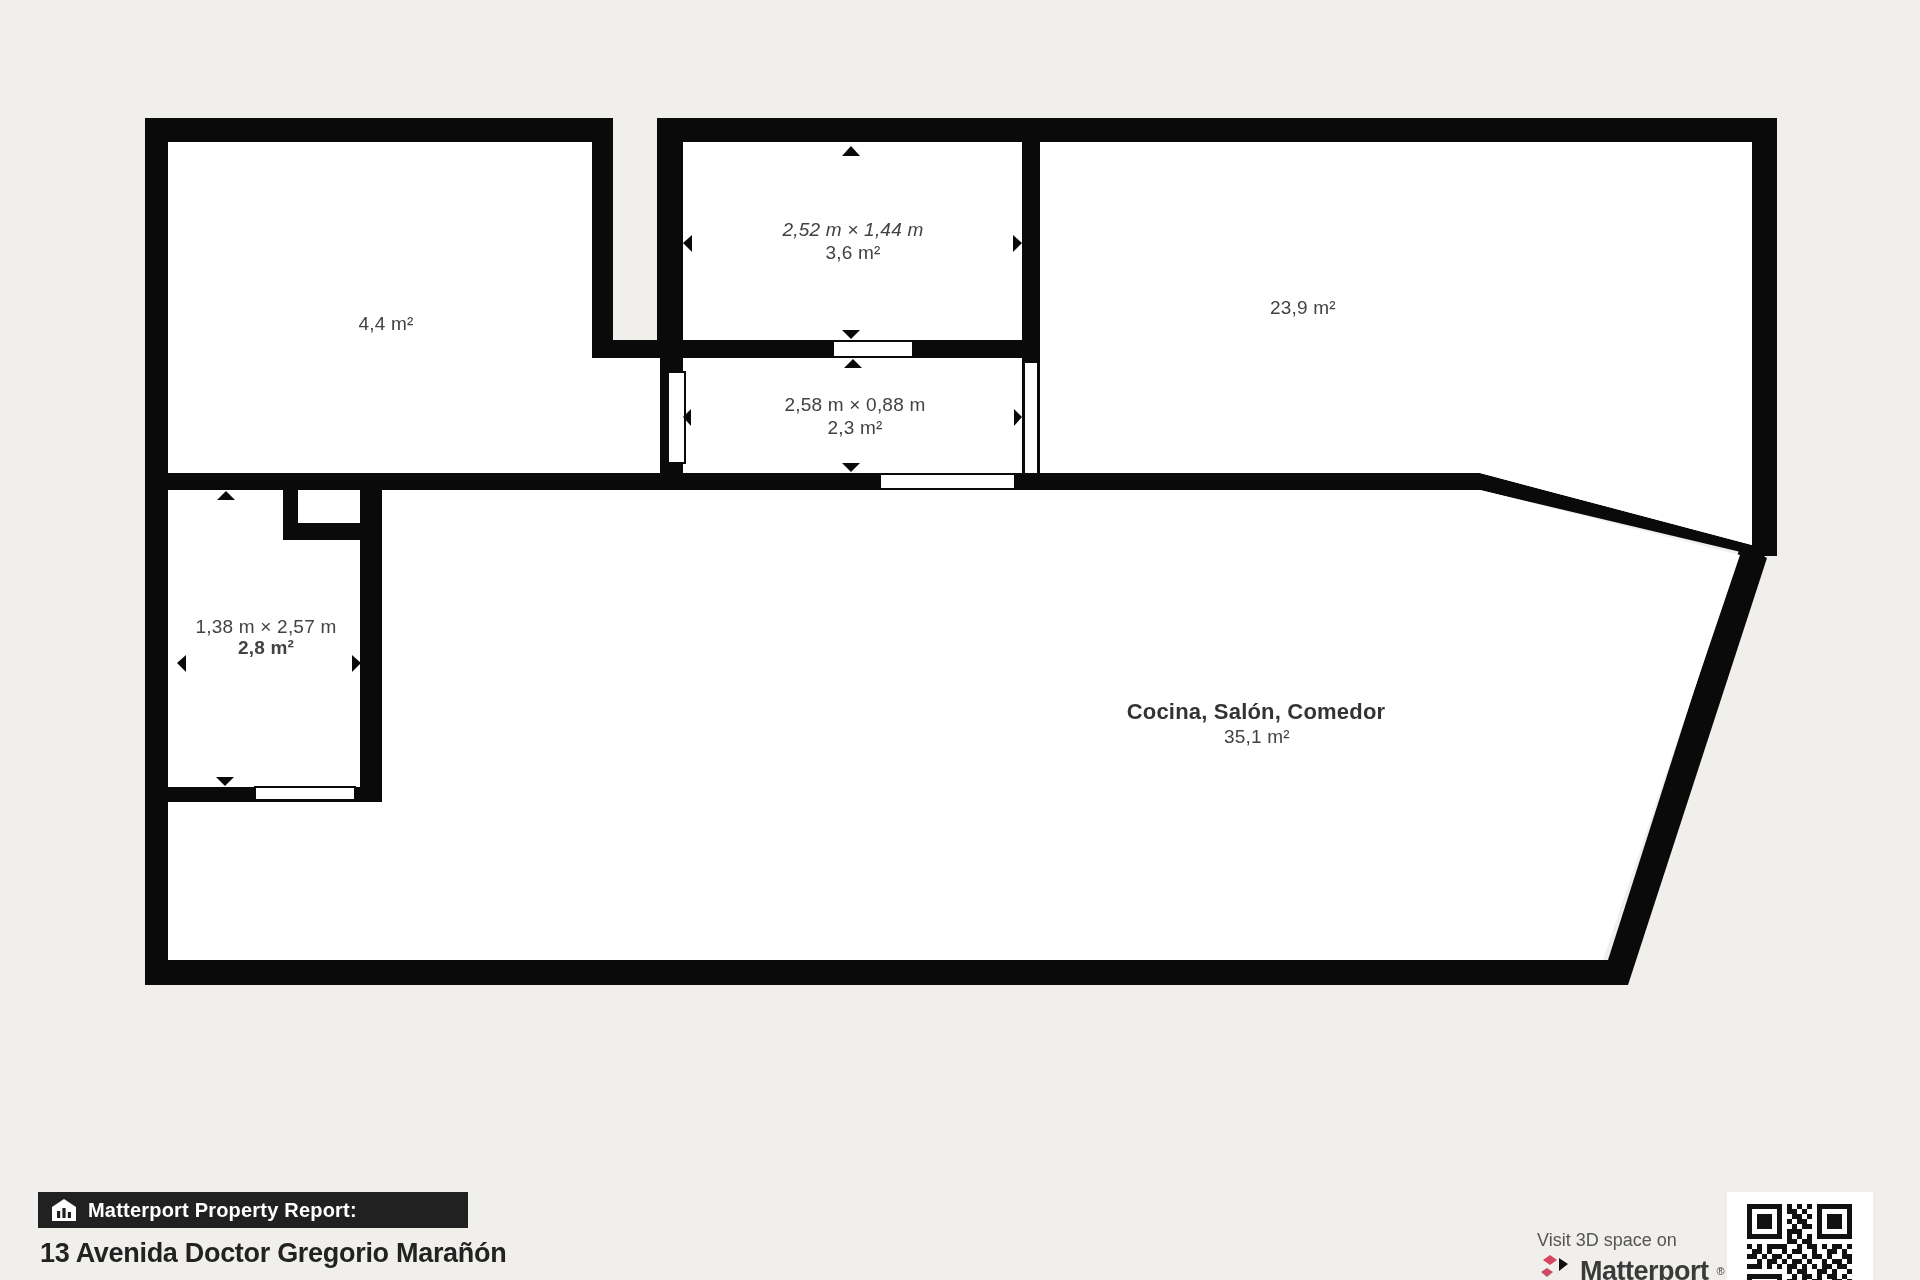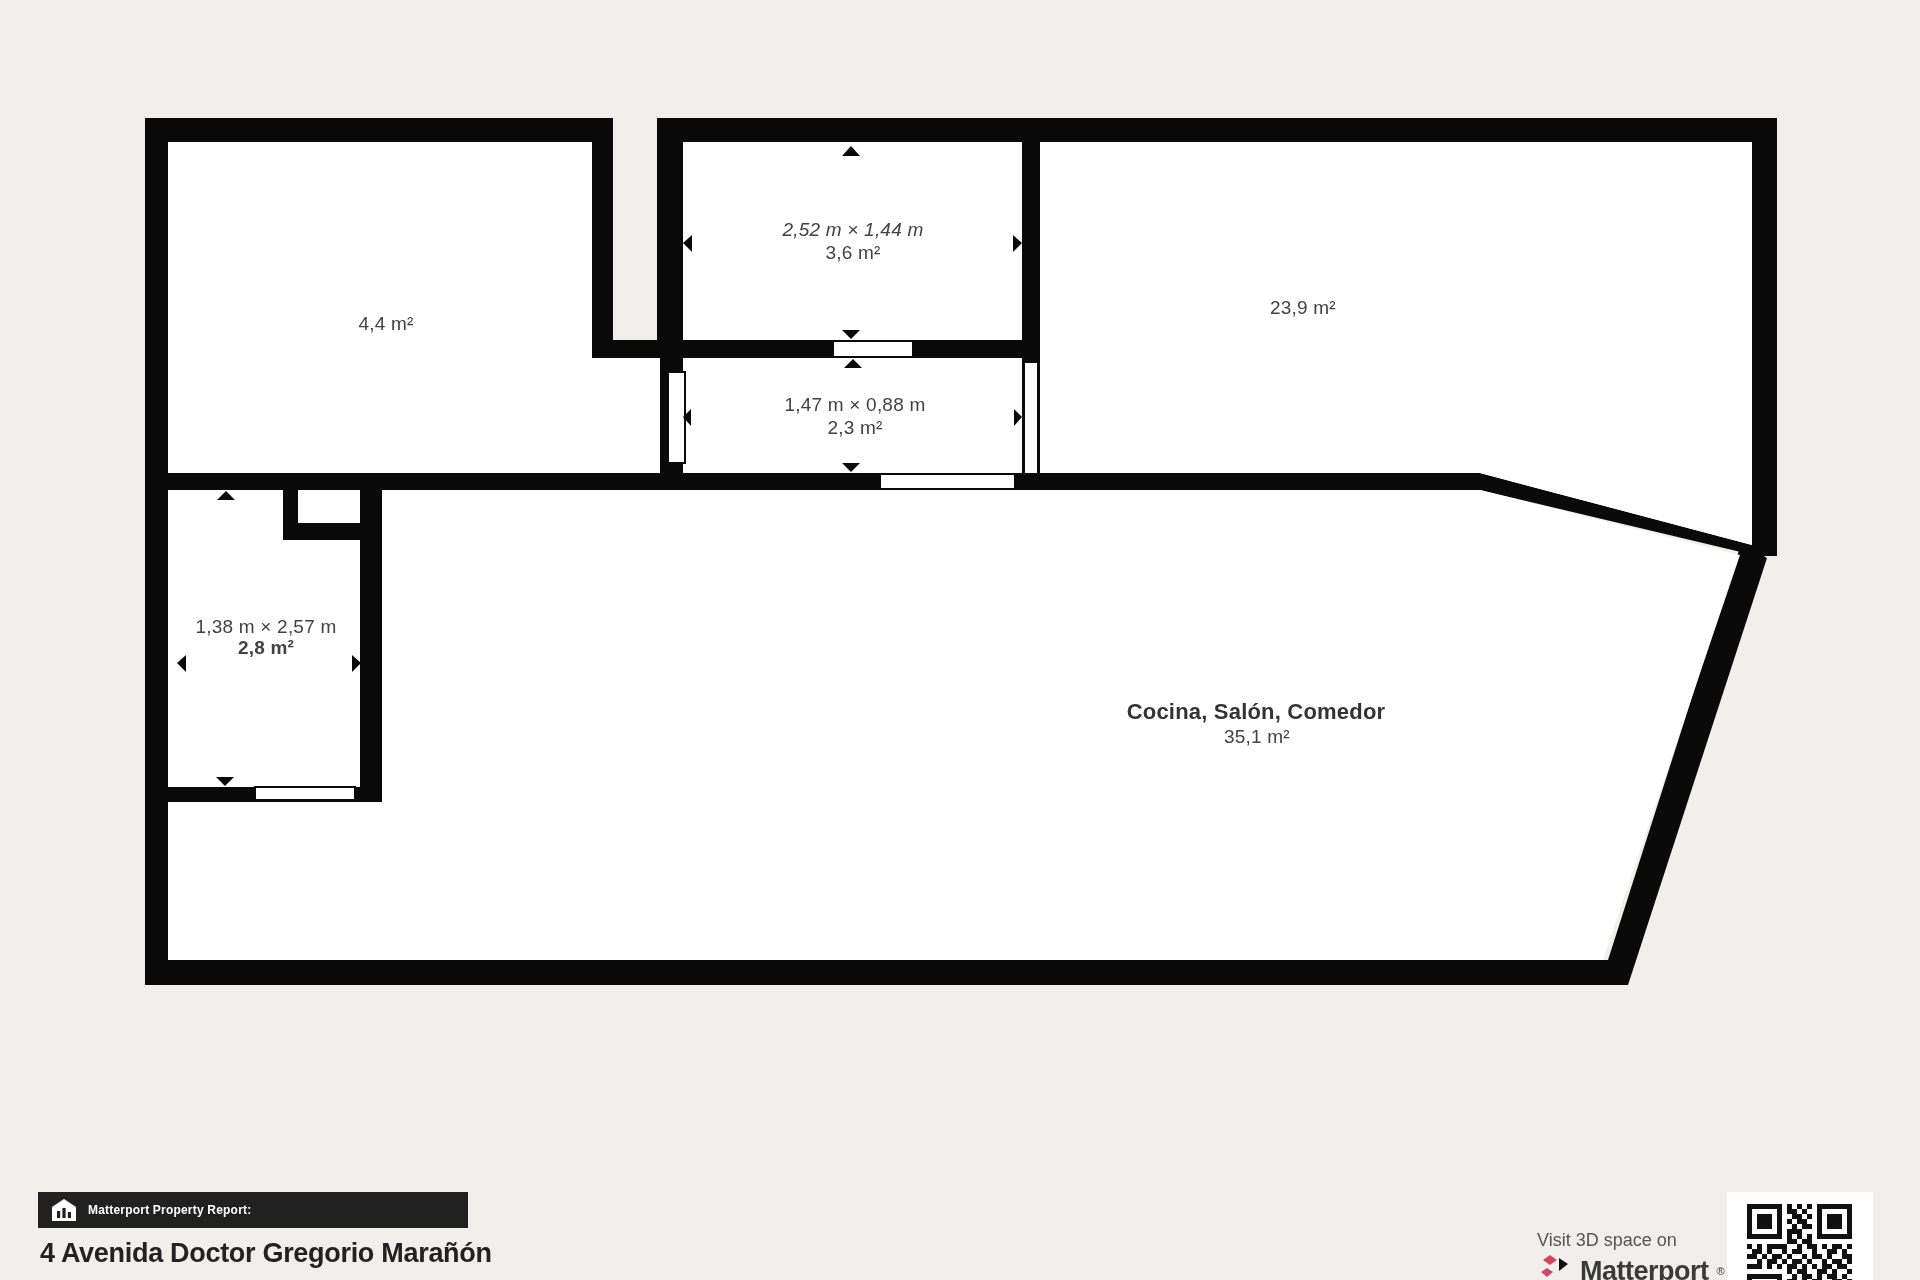--- a/index.html
+++ b/index.html
@@ -17,21 +17,21 @@
     position:absolute;transform:translate(-50%,-50%);
     white-space:nowrap;color:#424242;font-size:19px;letter-spacing:0.2px;
     text-align:center;
   }
   .room-label.bold{font-weight:bold;font-size:22px;color:#333;}
   .footer-bar{
     position:absolute;left:38px;top:1192px;width:430px;height:36px;
     background:#212121;display:flex;align-items:center;gap:12px;
     padding-left:14px;box-sizing:border-box;
   }
-  .footer-bar-text{color:#ffffff;font-weight:bold;font-size:12px;letter-spacing:0.2px;}
+  .footer-bar-text{color:#ffffff;font-weight:bold;font-size:20px;letter-spacing:0.2px;}
   .address{
     position:absolute;left:40px;top:1238px;
     font-size:27px;font-weight:bold;color:#222;letter-spacing:-0.3px;
     white-space:nowrap;
   }
   .visit-text{
     position:absolute;left:1537px;top:1230px;width:170px;
     font-size:18px;color:#555;white-space:nowrap;
   }
   .brand-row{
@@ -102,42 +102,42 @@
     <polygon class="arrow" points="186,655 186,672 177,663"></polygon>
     <polygon class="arrow" points="352,655 352,672 361,663"></polygon>
   </g>
 </svg>
 
 <div class="room-label" style="left:386px;top:324px;">4,4 m²</div>
 
 <div class="room-label" style="left:853px;top:230px;font-style:italic;">2,52 m × 1,44 m</div>
 <div class="room-label" style="left:853px;top:253px;">3,6 m²</div>
 
-<div class="room-label" style="left:855px;top:405px;">1,47 m × 0,88 m</div>
+<div class="room-label" style="left:855px;top:405px;">2,58 m × 0,88 m</div>
 <div class="room-label" style="left:855px;top:428px;">2,3 m²</div>
 
 <div class="room-label" style="left:1303px;top:308px;">23,9 m²</div>
 
 <div class="room-label" style="left:266px;top:627px;">1,38 m × 2,57 m</div>
 <div class="room-label" style="left:266px;top:648px;font-weight:bold;">2,8 m²</div>
 
 <div class="room-label bold" style="left:1256px;top:712px;">Cocina, Salón, Comedor</div>
 <div class="room-label" style="left:1257px;top:737px;">35,1 m²</div>
 
 <div class="footer-bar">
   <svg width="24" height="22" viewBox="0 0 24 22">
     <path d="M12 0 L24 8 L24 22 L0 22 L0 8 Z" fill="#ffffff"></path>
     <rect x="5" y="12" width="3.2" height="7" fill="#212121"></rect>
     <rect x="10.4" y="9" width="3.2" height="10" fill="#212121"></rect>
     <rect x="15.8" y="13" width="3.2" height="6" fill="#212121"></rect>
   </svg>
   <span class="footer-bar-text">Matterport Property Report:</span>
 </div>
 
-<div class="address">4 Avenida Doctor Gregorio Marañón</div>
+<div class="address">13 Avenida Doctor Gregorio Marañón</div>
 
 <div class="visit-text">Visit 3D space on</div>
 
 <div class="brand-row">
   <svg width="34" height="34" viewBox="0 0 34 34">
     <polygon points="12,1 19,6 12,11 5,6" fill="#d8455f"></polygon>
     <polygon points="9,14 15,18 9,23 3,18" fill="#c94b66"></polygon>
     <polygon points="21,4 30,10 21,17" fill="#111111"></polygon>
     <polygon points="17,20 23,24 17,29 11,24" fill="#d8455f" opacity="0.0"></polygon>
   </svg>

